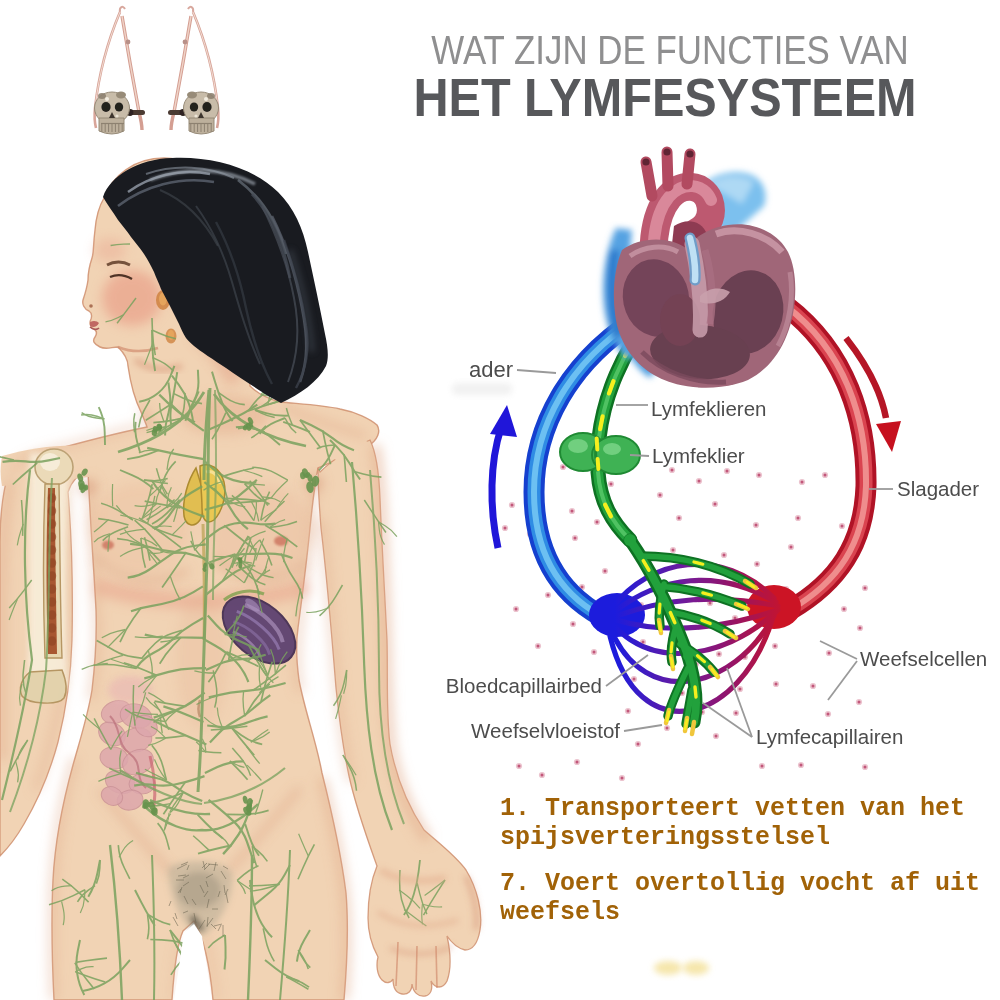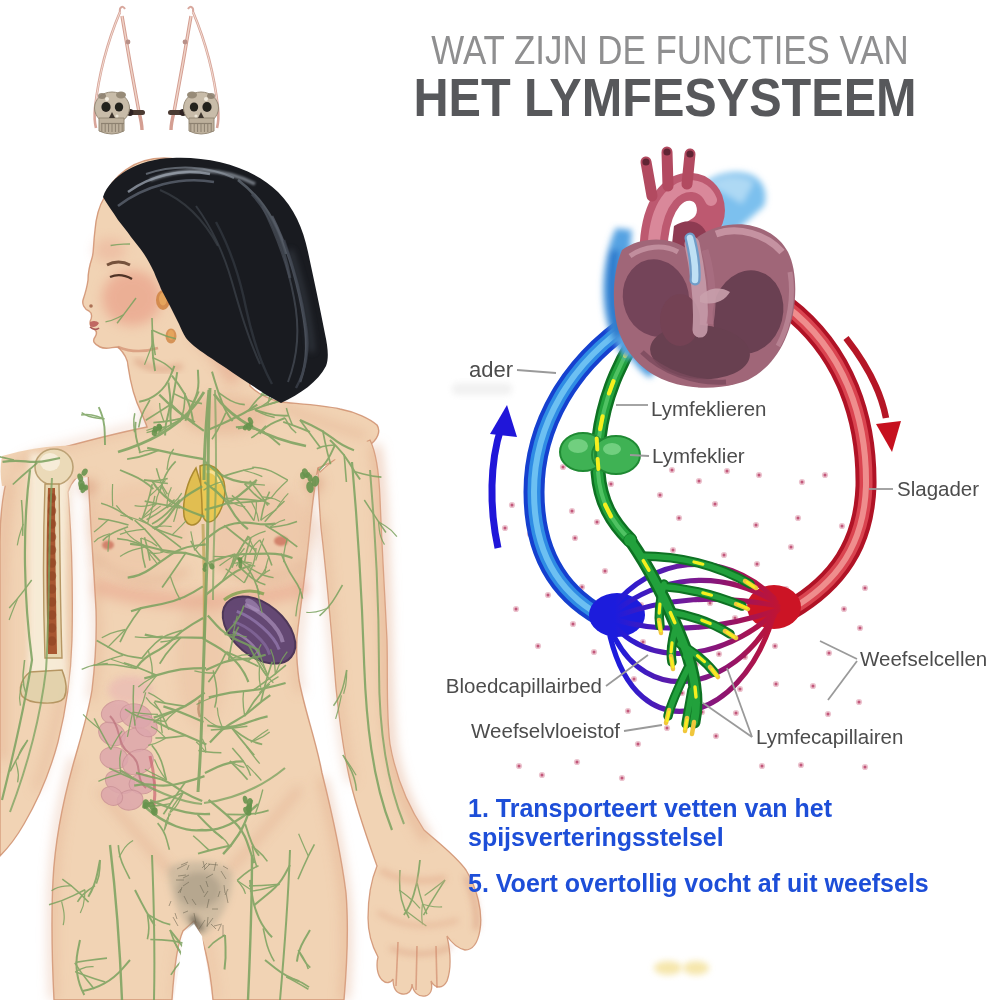--- a/index.html
+++ b/index.html
@@ -4,21 +4,21 @@
 html,body{margin:0;padding:0;}
 #page{position:relative;width:1000px;height:1000px;background:#ffffff;overflow:hidden;
   font-family:"Liberation Sans", sans-serif;}
 #page svg{position:absolute;left:0;top:0;}
 .t1{position:absolute;left:325px;top:28px;width:690px;text-align:center;
   font-size:40px;color:#8f8f90;font-weight:500;white-space:nowrap;
   transform:scaleX(0.872);transform-origin:50% 50%;}
 .t2{position:absolute;left:320px;top:66px;width:690px;text-align:center;
   font-size:54px;color:#57585b;font-weight:700;white-space:nowrap;
   transform:scaleX(0.9);transform-origin:50% 50%;}
-.li{position:absolute;left:468px;font-size:25px;line-height:29px;font-weight:700;color:#1d4ed8;}
+.li{position:absolute;left:500px;font-size:25px;line-height:29px;font-weight:700;color:#a16207;font-family:Liberation Mono, monospace;}
 </style></head>
 <body>
 <div id="page">
 <svg width="1000" height="1000" viewBox="0 0 1000 1000">
       <defs>
 <linearGradient id="capg" gradientUnits="userSpaceOnUse" x1="615" y1="0" x2="790" y2="0">
  <stop offset="0" stop-color="#1c1cdd"></stop>
           <stop offset="0.45" stop-color="#7a1a92"></stop>
  <stop offset="0.62" stop-color="#8e1470"></stop>
           <stop offset="1" stop-color="#cc1425"></stop>
@@ -964,13 +964,13 @@
         <text x="756" y="744" font-size="20.5" fill="#4c4c4c" font-family="Liberation Sans, sans-serif" font-weight="500" text-anchor="start">Lymfecapillairen</text>
         <line x1="752" y1="737" x2="703" y2="703" stroke="#9a9a9a" stroke-width="1.8"></line>
         <line x1="752" y1="737" x2="727" y2="668" stroke="#9a9a9a" stroke-width="1.8"></line>
         <ellipse cx="668" cy="968" rx="14" ry="7" fill="#f2dc88" opacity="0.7" filter="url(#soft1)"></ellipse>
         <ellipse cx="696" cy="968" rx="13" ry="7" fill="#f2dc88" opacity="0.7" filter="url(#soft1)"></ellipse>
       </g>
     </svg>
 <div class="t1">WAT ZIJN DE FUNCTIES VAN</div>
 <div class="t2">HET LYMFESYSTEEM</div>
 <div class="li" style="top:794px;">1. Transporteert vetten van het<br>spijsverteringsstelsel</div>
-<div class="li" style="top:869px;">5. Voert overtollig vocht af uit weefsels</div>
+<div class="li" style="top:869px;">7. Voert overtollig vocht af uit weefsels</div>
 </div>
 </body></html>

